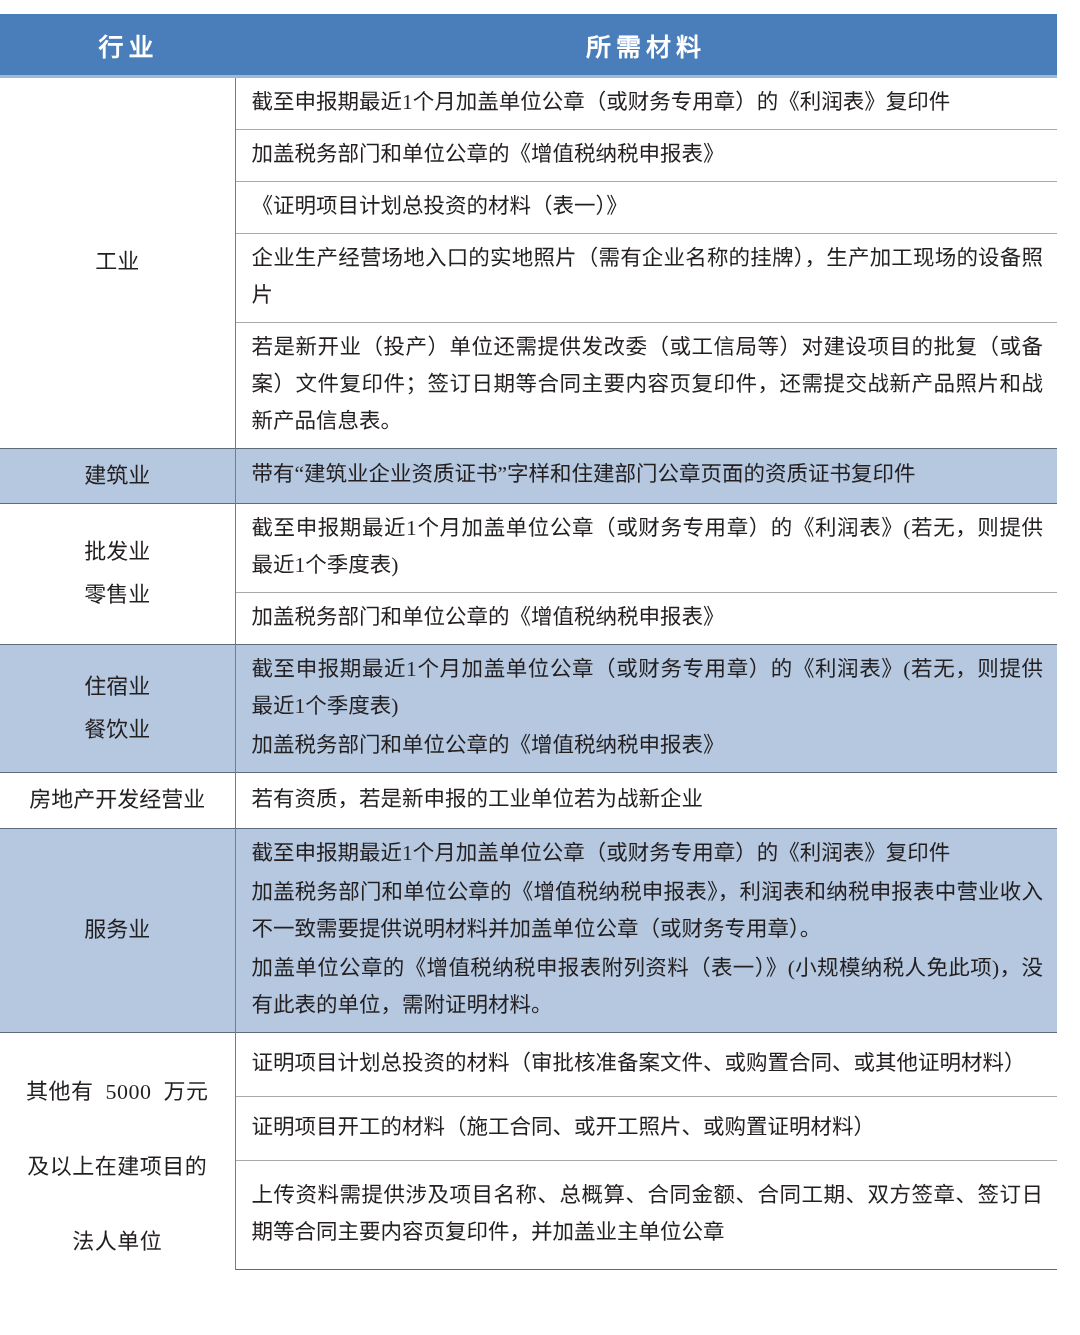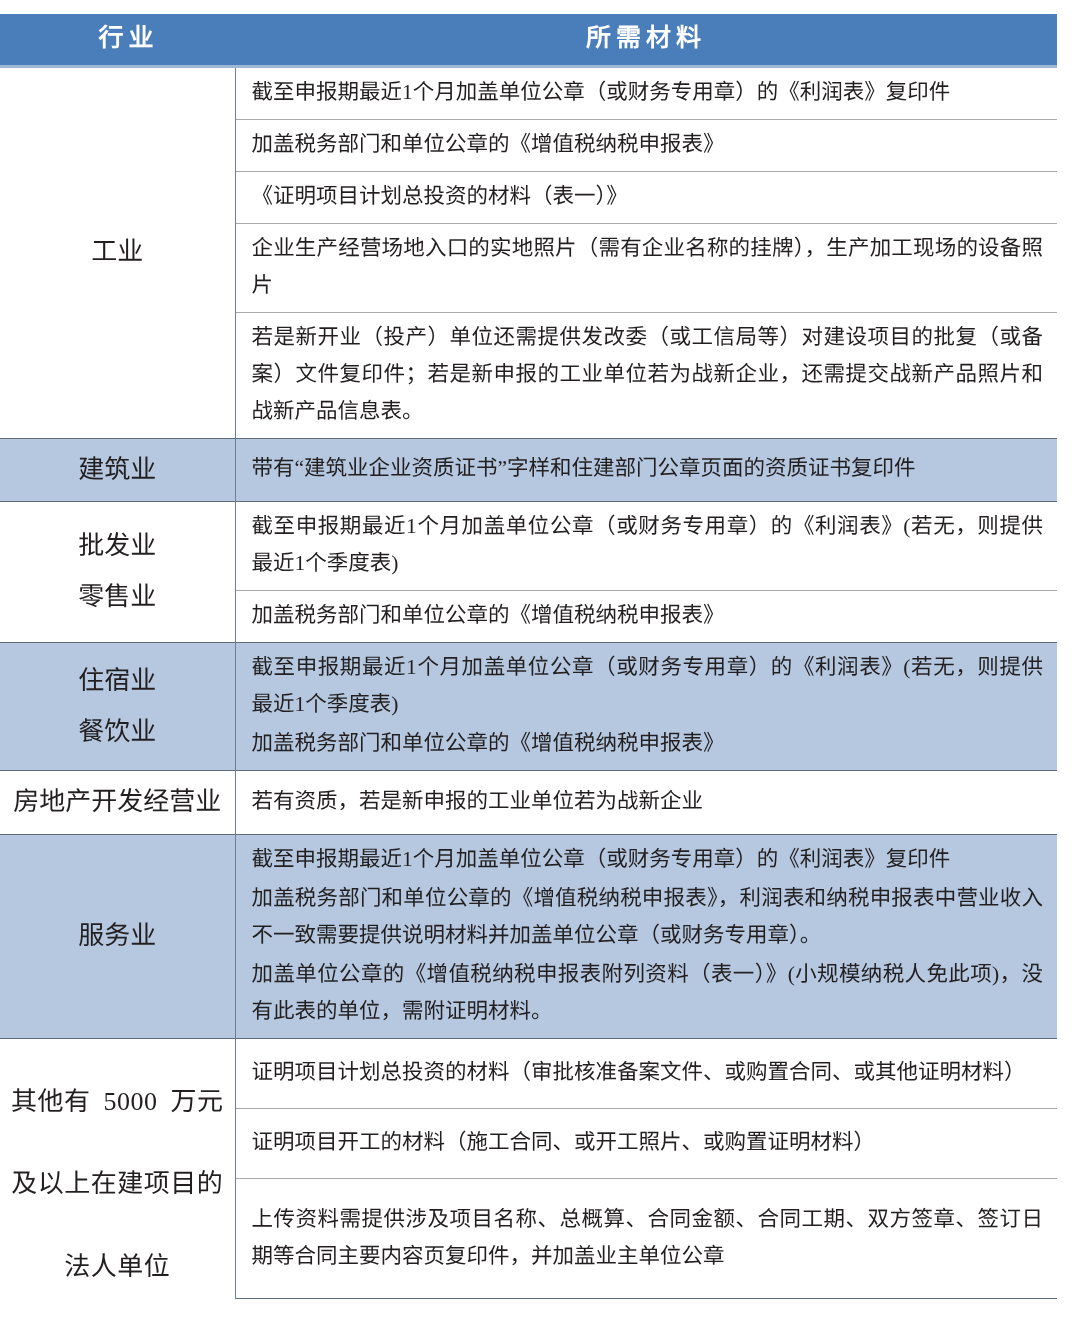--- a/index.html
+++ b/index.html
@@ -36,21 +36,21 @@
   col.c-materials { width: 822px; }
 
   
   thead th {
     background: #4a7ebb;
     color: #ffffff;
     font-weight: bold;
     font-size: 25px;
     letter-spacing: 5px;
     text-align: center;
-    padding: 10px 0 12px 0;
+    padding: 20px 0 12px 0;
     border: none;
     line-height: 1.15;
   }
   thead th.th-industry {
     padding-left: 22px;
   }
   thead tr {
     border-bottom: 3px solid #9fb8d6;
   }
 
@@ -60,21 +60,21 @@
     vertical-align: middle;
     font-size: 21.5px;
     line-height: 1.72;
     box-sizing: border-box;
   }
 
   td.industry {
     text-align: center;
     padding: 6px 10px;
     border-right: 1.4px solid #6f7f92;
-    font-size: 26px;
+    font-size: 22px;
     line-height: 1.95;
   }
 
   td.material {
     padding: 6px 14px 8px 16px;
     text-align: justify;
     text-justify: inter-ideograph;
   }
 
   
@@ -141,21 +141,21 @@
             <span class="para">《证明项目计划总投资的材料（表一）》</span>
           </td>
         </tr>
         <tr class="sep">
           <td class="material">
             <span class="para">企业生产经营场地入口的实地照片（需有企业名称的挂牌），生产加工现场的设备照片</span>
           </td>
         </tr>
         <tr class="sep">
           <td class="material">
-            <span class="para">若是新开业（投产）单位还需提供发改委（或工信局等）对建设项目的批复（或备案）文件复印件；若是新申报的工业单位若为战新企业，还需提交战新产品照片和战新产品信息表。</span>
+            <span class="para">若是新开业（投产）单位还需提供发改委（或工信局等）对建设项目的批复（或备案）文件复印件；签订日期等合同主要内容页复印件，还需提交战新产品照片和战新产品信息表。</span>
           </td>
         </tr>
         <tr class="shaded group">
           <td class="industry" rowspan="1">
             <span class="label-line">建筑业</span>
           </td>
           <td class="material">
             <span class="para">带有“建筑业企业资质证书”字样和住建部门公章页面的资质证书复印件</span>
           </td>
         </tr>

